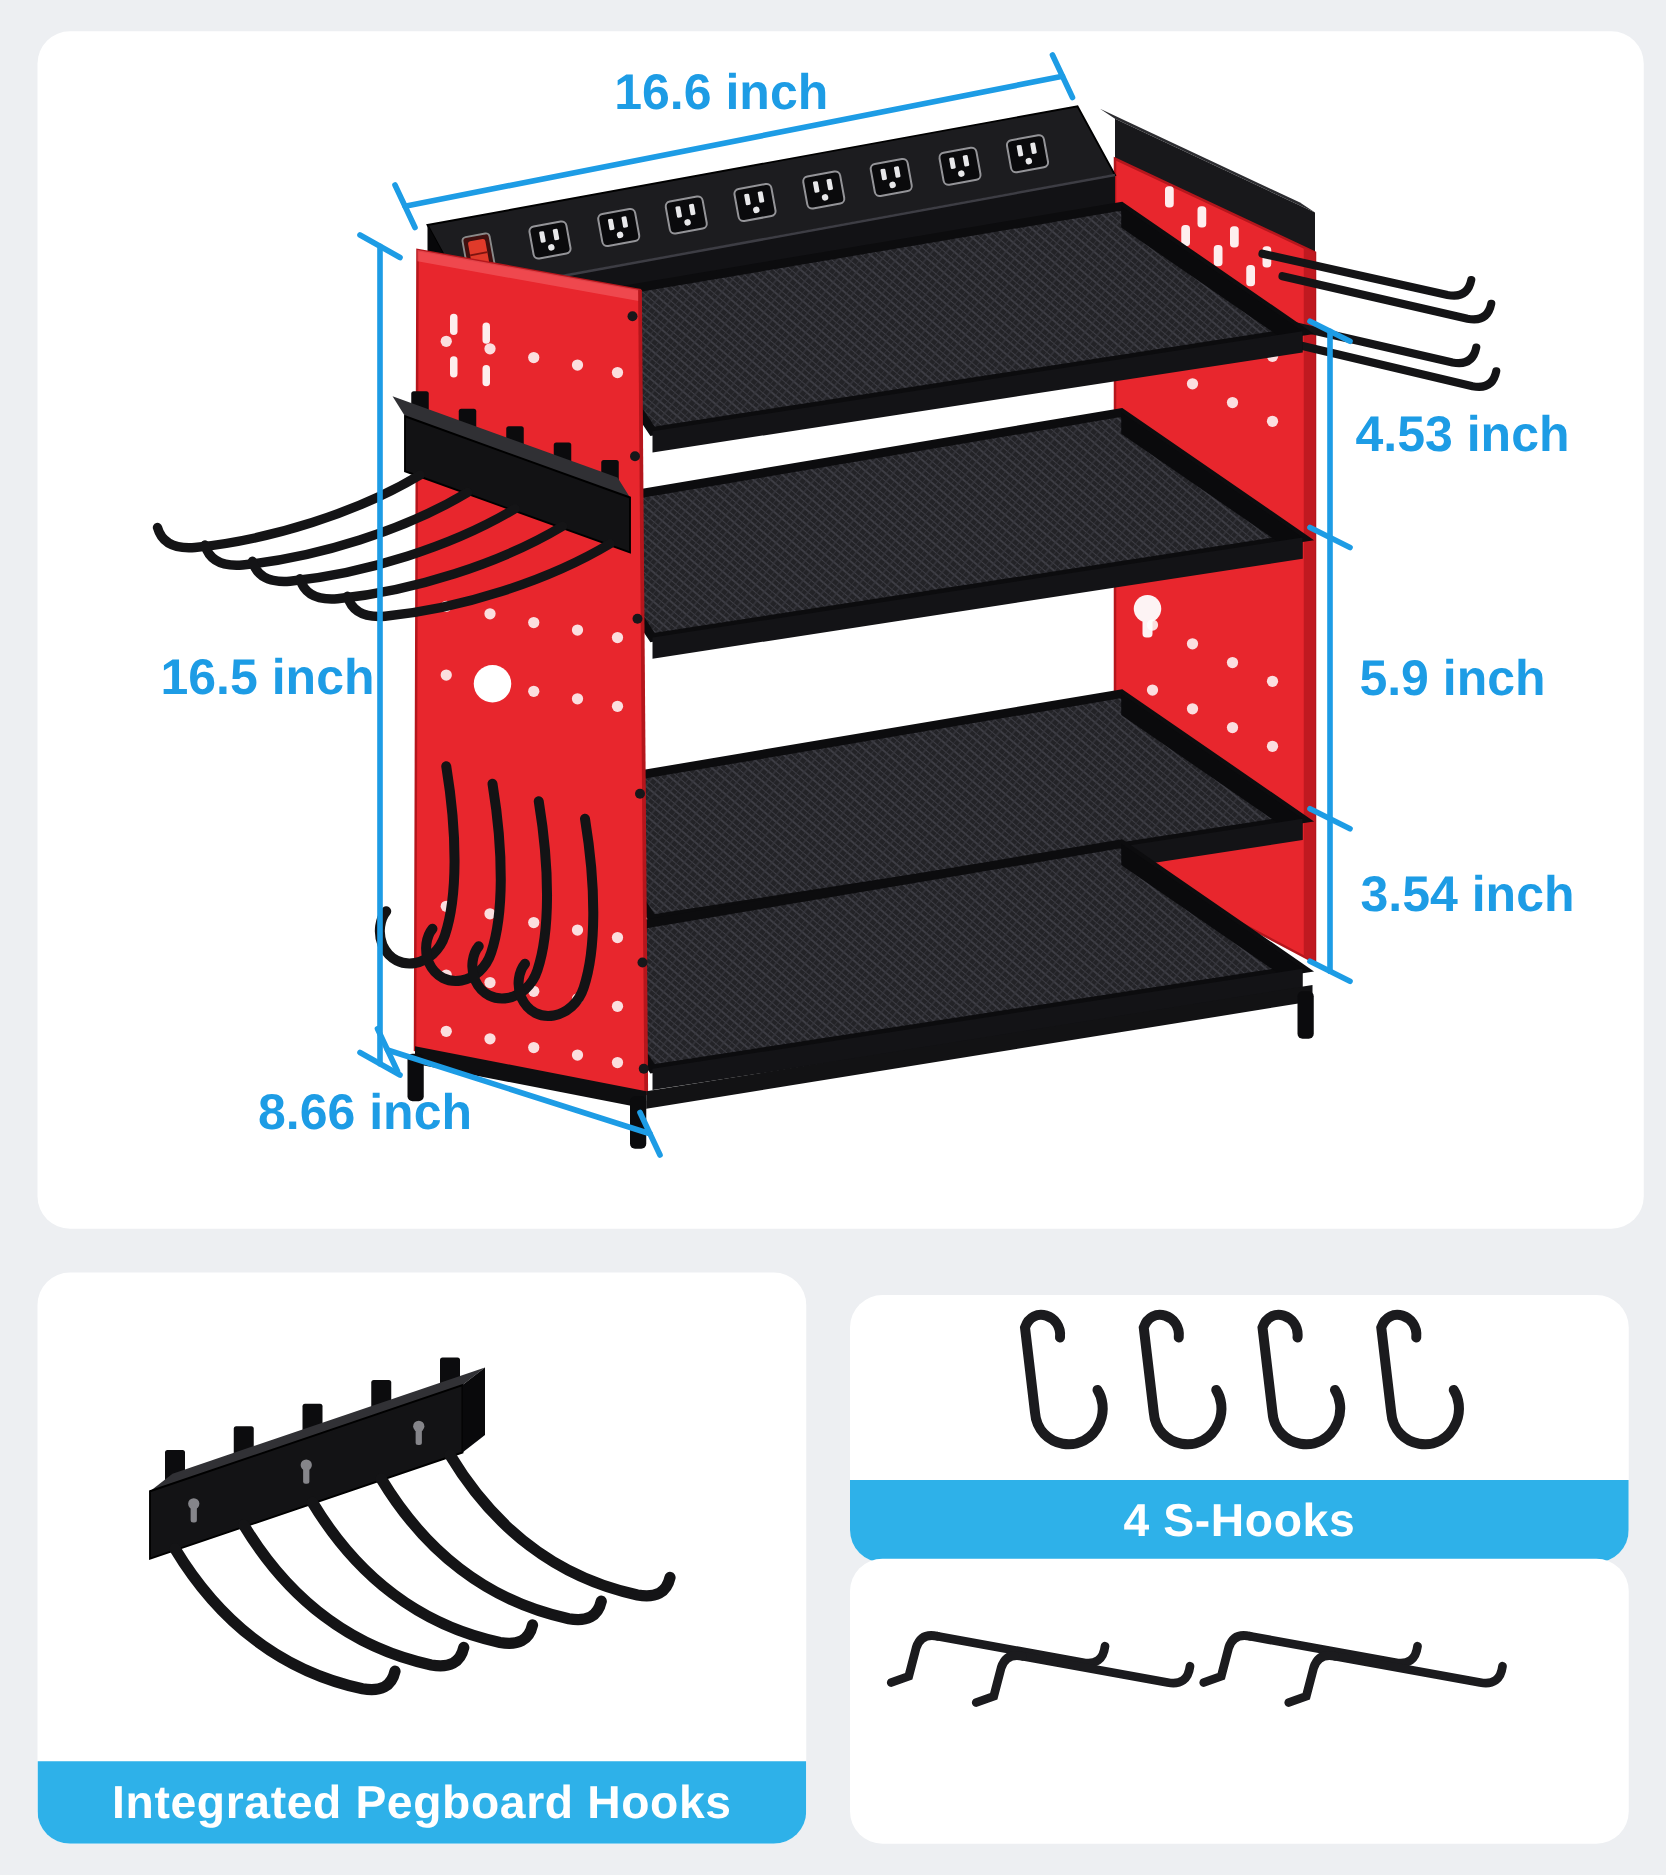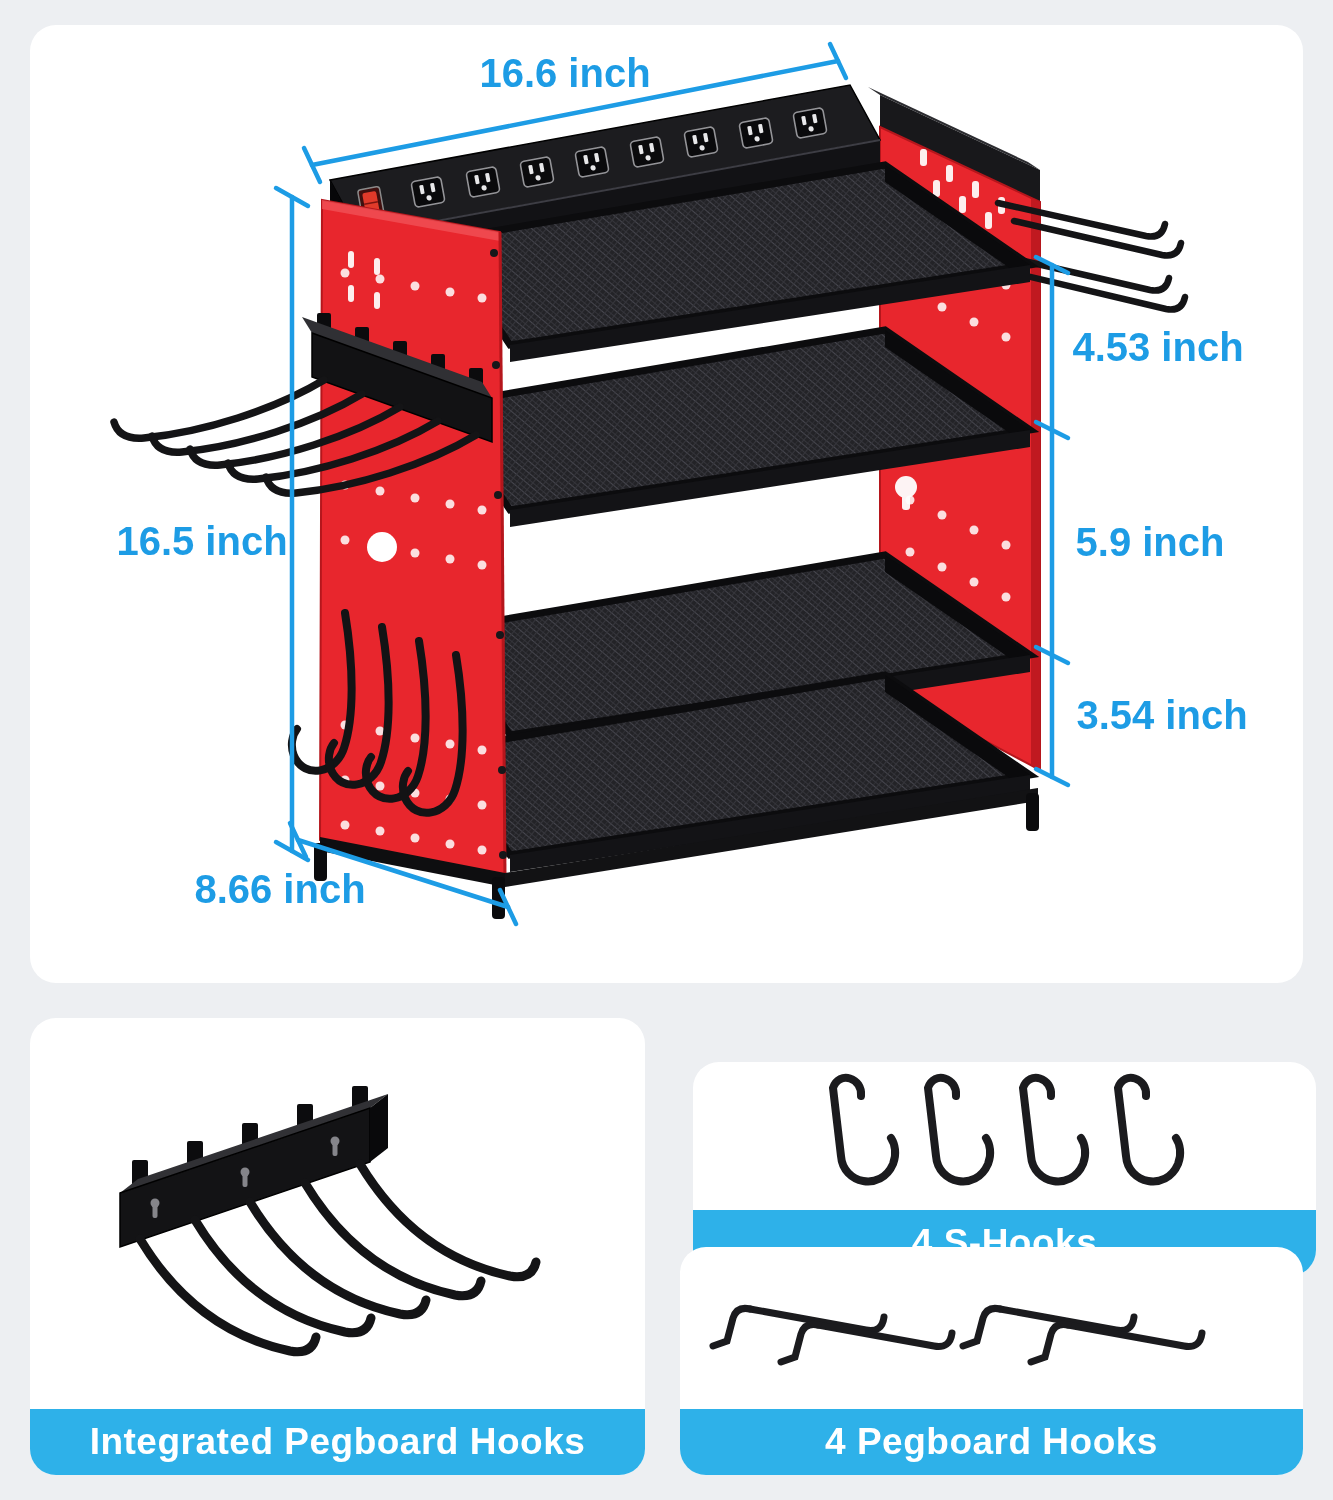--- a/index.html
+++ b/index.html
@@ -9,23 +9,23 @@
     background:var(--page-background,#EDEFF2);
     font-family:"Liberation Sans", sans-serif;
     overflow:hidden;
   }
   .card {
     position:absolute;
     background:var(--card-background,#FFFFFF);
     border-radius:26px;
     overflow:hidden;
   }
-  #main-card        { left:30px;  top:25px;   width:1273px; height:958px; }
+  #main-card        { left:30px;  top:25px;   width:1273px; height:958px;padding-left:12px; }
   #integrated-card  { left:30px;  top:1018px; width:615px;  height:457px;text-align:right; }
-  #shooks-card      { left:680px; top:1062px; width:623px;  height:214px;margin-left:13px; }
+  #shooks-card      { left:680px; top:1036px; width:623px;  height:214px; }
   #pegboard-card    { left:680px; top:1247px; width:623px;  height:228px; }
   .card svg { display:block; }
   .banner {
     position:absolute; left:0; right:0; bottom:0; height:66px;
     background:var(--banner-blue,#2EB1E9);
     color:#ffffff; font-size:37px; font-weight:bold;
     display:flex; align-items:center; justify-content:center;
     letter-spacing:0.5px;
   }
   .dim-label {
@@ -353,18 +353,15 @@
         <path d="M70 62 L186 83 Q202 86 204 70"></path>
         <path d="M70 62 Q57 59 53 71 L47 94 L33 99"></path>
         <path d="M138 78 L254 99 Q270 102 272 86"></path>
         <path d="M138 78 Q125 75 121 87 L115 110 L101 115"></path>
         <path d="M320 62 L436 83 Q452 86 454 70"></path>
         <path d="M320 62 Q307 59 303 71 L297 94 L283 99"></path>
         <path d="M388 78 L504 99 Q520 102 522 86"></path>
         <path d="M388 78 Q375 75 371 87 L365 110 L351 115"></path>
       </g>
     </svg>
-    <div class="banner">
-      <span>4 Pegboard Hooks</span>
-    </div>
   </div>
 
 </div>
 
 </body></html>

